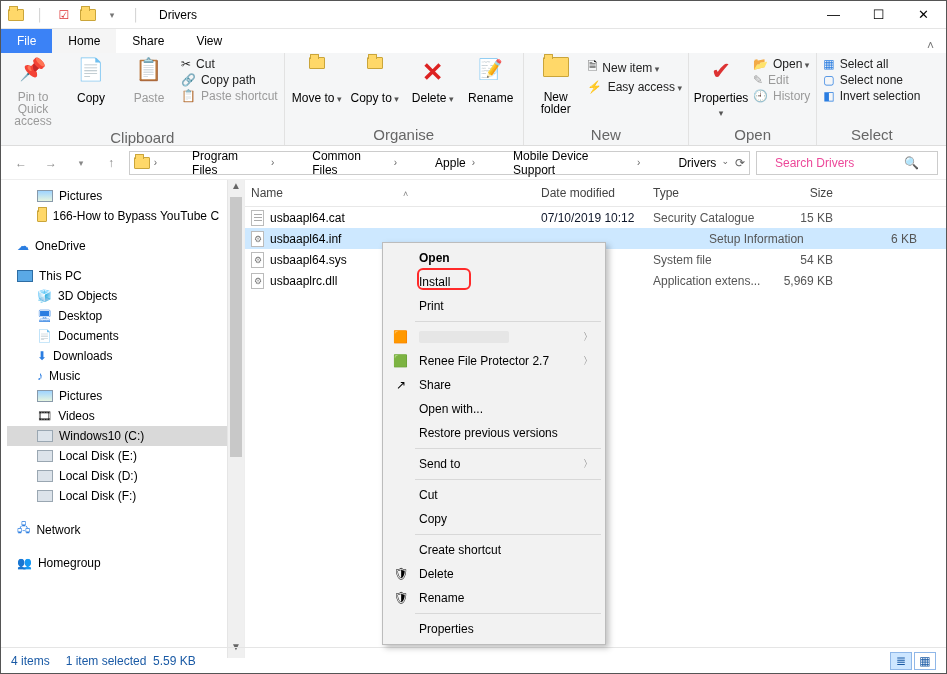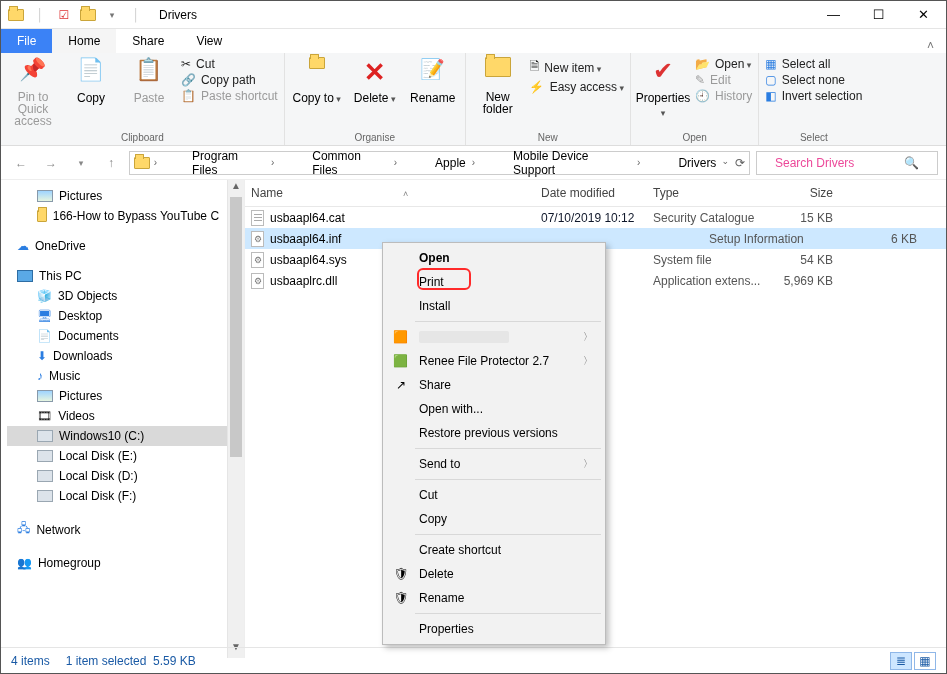--- a/index.html
+++ b/index.html
@@ -14,21 +14,21 @@
   
   .ribbon-tabs { height:24px; display:flex; align-items:flex-end; padding-left:0; }
   .file-tab { background:#3b82f6; color:#fff; padding:4px 16px; height:24px; display:flex; align-items:center;}
   .rtab { padding:4px 16px; height:24px; display:flex; align-items:center; }
   .rtab.active { background:#f5f5f5; }
   .ribbon-tabs .collapse { margin-left:auto; padding:0 12px; color:#777;}
   
   .ribbon { display:flex; background:#f5f6f7; border-bottom:1px solid #ddd; height:93px; }
   .group { border-right:1px solid #e2e2e2; display:flex; flex-direction:column; padding:2px 6px 0 6px; }
   .group-body { display:flex; align-items:flex-start; gap:6px; flex:1;}
-  .group-label { text-align:center; color:#666; font-size:10px; padding:2px 0;}
+  .group-label { text-align:center; color:#666; font-size:15px; padding:2px 0;}
   .big-btn { display:flex; flex-direction:column; align-items:center; justify-content:flex-start; width:52px; text-align:center; gap:2px; padding-top:2px;}
   .big-btn .icon { width:32px; height:32px; }
   .small-list { display:flex; flex-direction:column; gap:2px; padding-top:2px;}
   .small-item { display:flex; align-items:center; gap:5px; color:#222;}
   .small-item.dis { color:#9a9a9a;}
   .drop-caret::after { content:" ▾"; font-size:9px; color:#555;}
   .dis { color:#9a9a9a; }
   
   .navrow { height:34px; display:flex; align-items:center; gap:6px; padding:4px 8px; border-bottom:1px solid #eee;}
   .navbtn { width:24px; height:24px; display:flex; align-items:center; justify-content:center; color:#888;}
@@ -147,20 +147,24 @@
             <span>📋</span>
             <span>Paste shortcut</span>
           </div>
       </div>
     </div>
     <div class="group-label">Clipboard</div>
   </div>
 
   <div class="group">
     <div class="group-body">
+      <div class="big-btn">
+        <span class="icon"><span class="folder-ic"></span></span>
+        <span class="drop-caret">Move to</span>
+      </div>
       <div class="big-btn">
         <span class="icon"><span class="folder-ic"></span></span>
         <span class="drop-caret">Copy to</span>
       </div>
       <div class="big-btn">
         <span class="icon" style="font-size:26px;color:#d22;font-weight:700;">✕</span>
         <span class="drop-caret">Delete</span>
       </div>
       <div class="big-btn">
         <span class="icon" style="font-size:20px;">📝</span>
@@ -416,25 +420,25 @@
   </div>
 </div>
 
 <div class="ctxmenu">
   <div class="mi bold">
       <span class="micon"></span>
       <span>Open</span>
     </div>
   <div class="mi">
       <span class="micon"></span>
+      <span>Install</span>
+    </div>
+  <div class="mi">
+      <span class="micon"></span>
       <span>Print</span>
-    </div>
-  <div class="mi">
-      <span class="micon"></span>
-      <span>Install</span>
     </div>
   <div class="sep"></div>
   <div class="mi">
       <span class="micon">🟧</span>
       <span style="width:90px;height:12px;background:#e6e6e6;border-radius:2px;"></span>
       <span class="arrow">〉</span>
     </div>
   <div class="mi">
       <span class="micon">🟩</span>
       <span>Renee File Protector 2.7</span>

